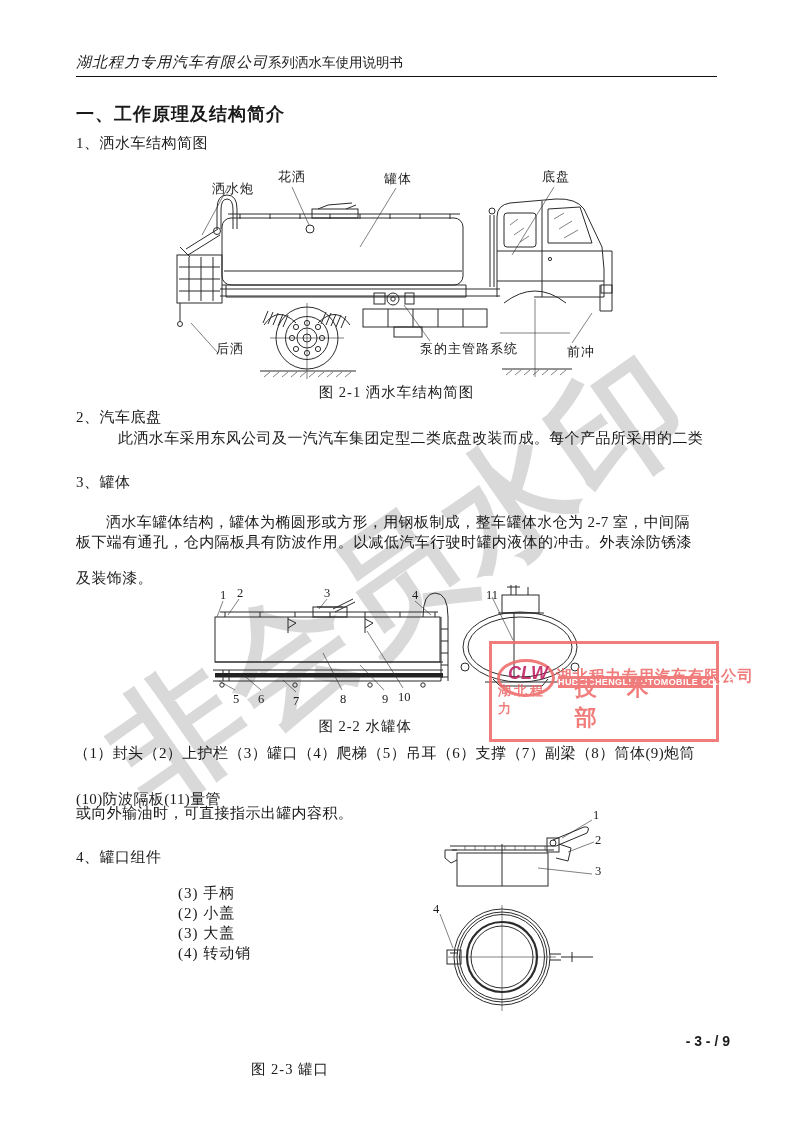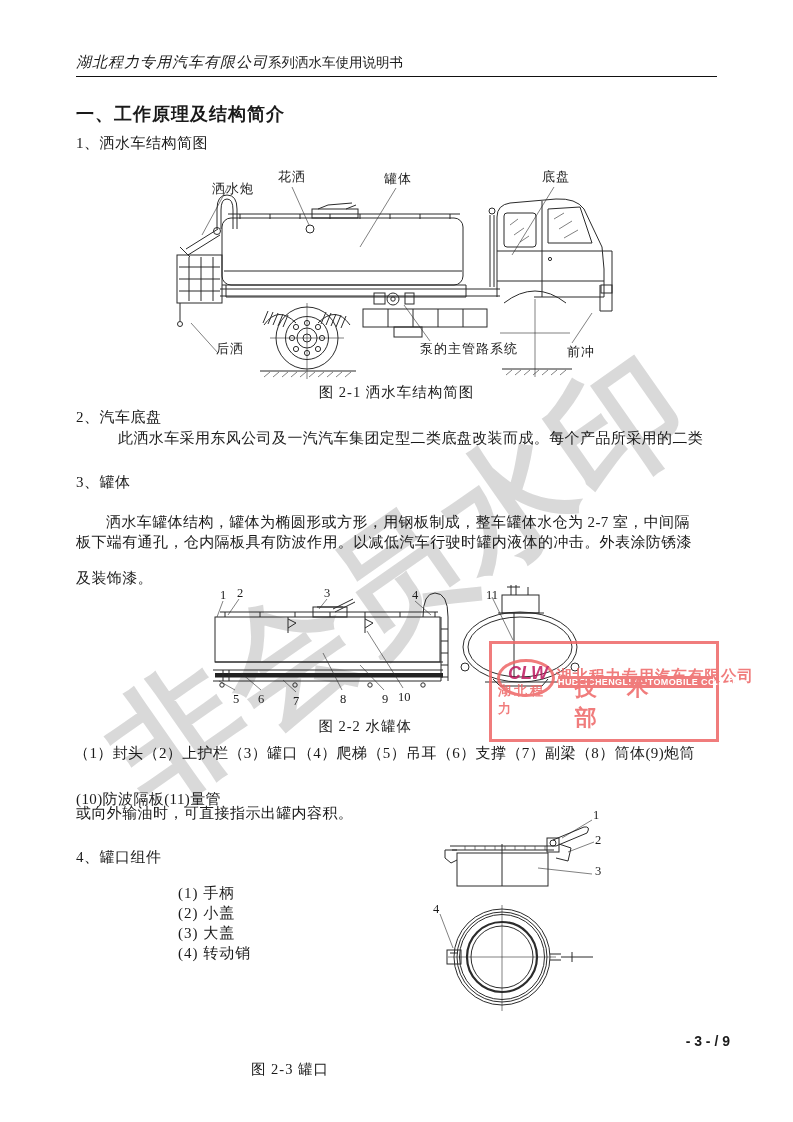--- a/index.html
+++ b/index.html
@@ -258,21 +258,21 @@
       <div class="fig-num" style="left:306px;top:107px;">9</div>
       <div class="fig-num" style="left:322px;top:105px;">10</div>
       <div class="caption" style="position:absolute;left:176px;top:132px;width:160px;text-align:right;">图 2-2  水罐体</div>
     </div>
 
     <div class="abs para" style="left:74px;top:743px;">（1）封头（2）上护栏（3）罐口（4）爬梯（5）吊耳（6）支撑（7）副梁（8）筒体(9)炮筒</div>
     <div class="abs para" style="left:76px;top:789px;">(10)防波隔板(11)量管</div>
     <div class="abs para" style="left:76px;top:803px;">或向外输油时，可直接指示出罐内容积。</div>
 
     <div class="abs sec-title" style="left:76px;top:848px;">4、罐口组件</div>
-    <div class="list-item" style="left:178px;top:884px;">(1) 手柄</div>
+    <div class="list-item" style="left:178px;top:884px;">(3) 手柄</div>
     <div class="list-item" style="left:178px;top:904px;">(2) 小盖</div>
     <div class="list-item" style="left:178px;top:924px;">(3) 大盖</div>
     <div class="list-item" style="left:178px;top:944px;">(4) 转动销</div>
 
     <div class="fig" style="left:420px;top:808px;width:225px;height:210px;">
       <svg width="225" height="210" viewBox="0 0 225 210">
 
         <line x1="30" y1="38" x2="136" y2="38"></line>
         <line x1="32" y1="42" x2="134" y2="42"></line>
         <path class="thin" d="M45,38 l0,4 M55,38 l0,4 M65,38 l0,4 M75,38 l0,4 M85,38 l0,4 M95,38 l0,4 M105,38 l0,4 M115,38 l0,4 M125,38 l0,4"></path>

